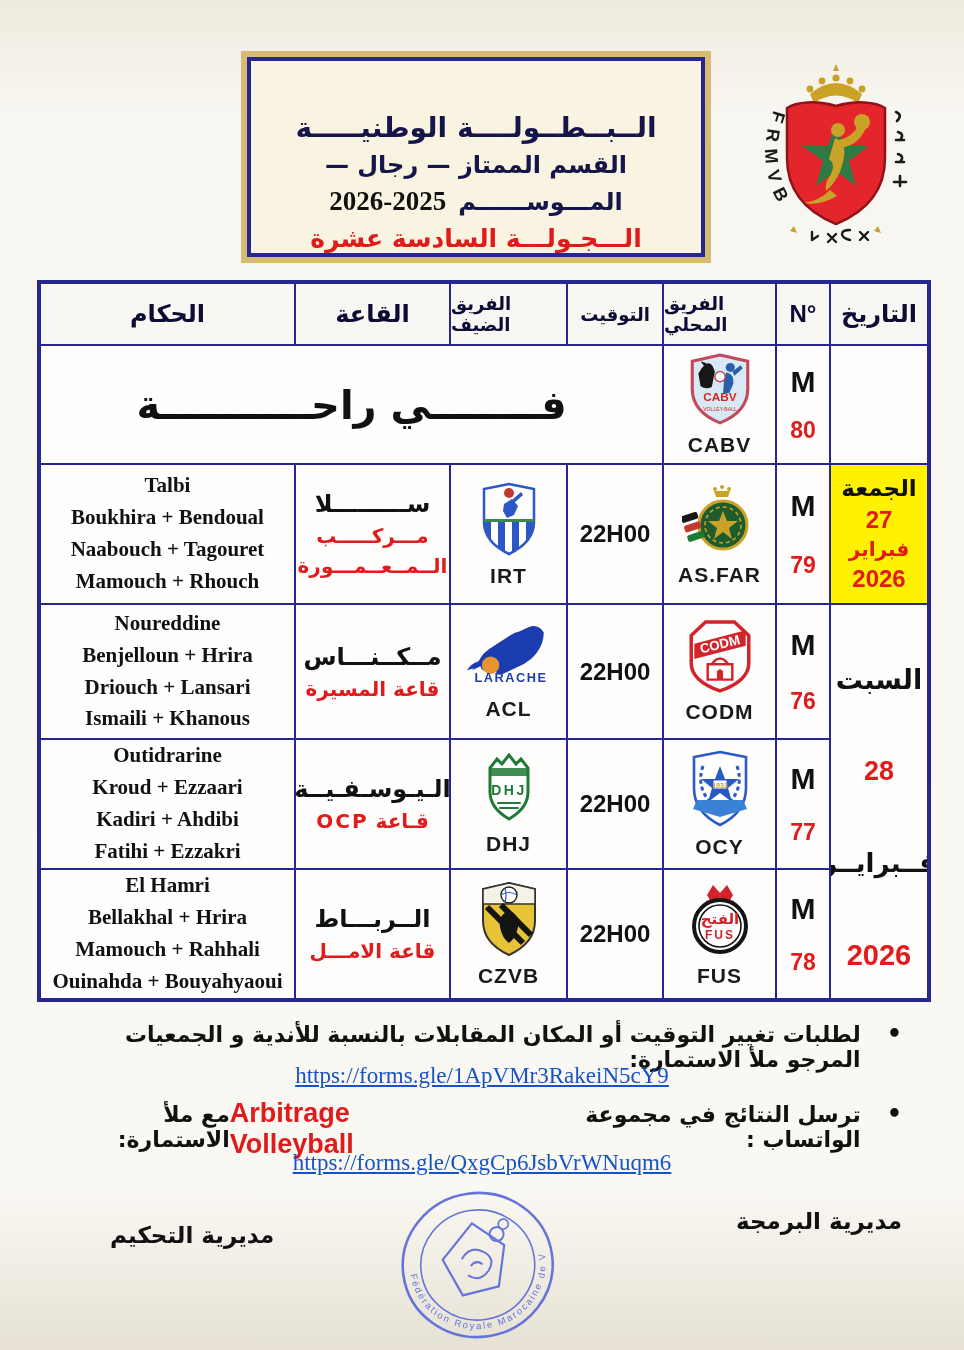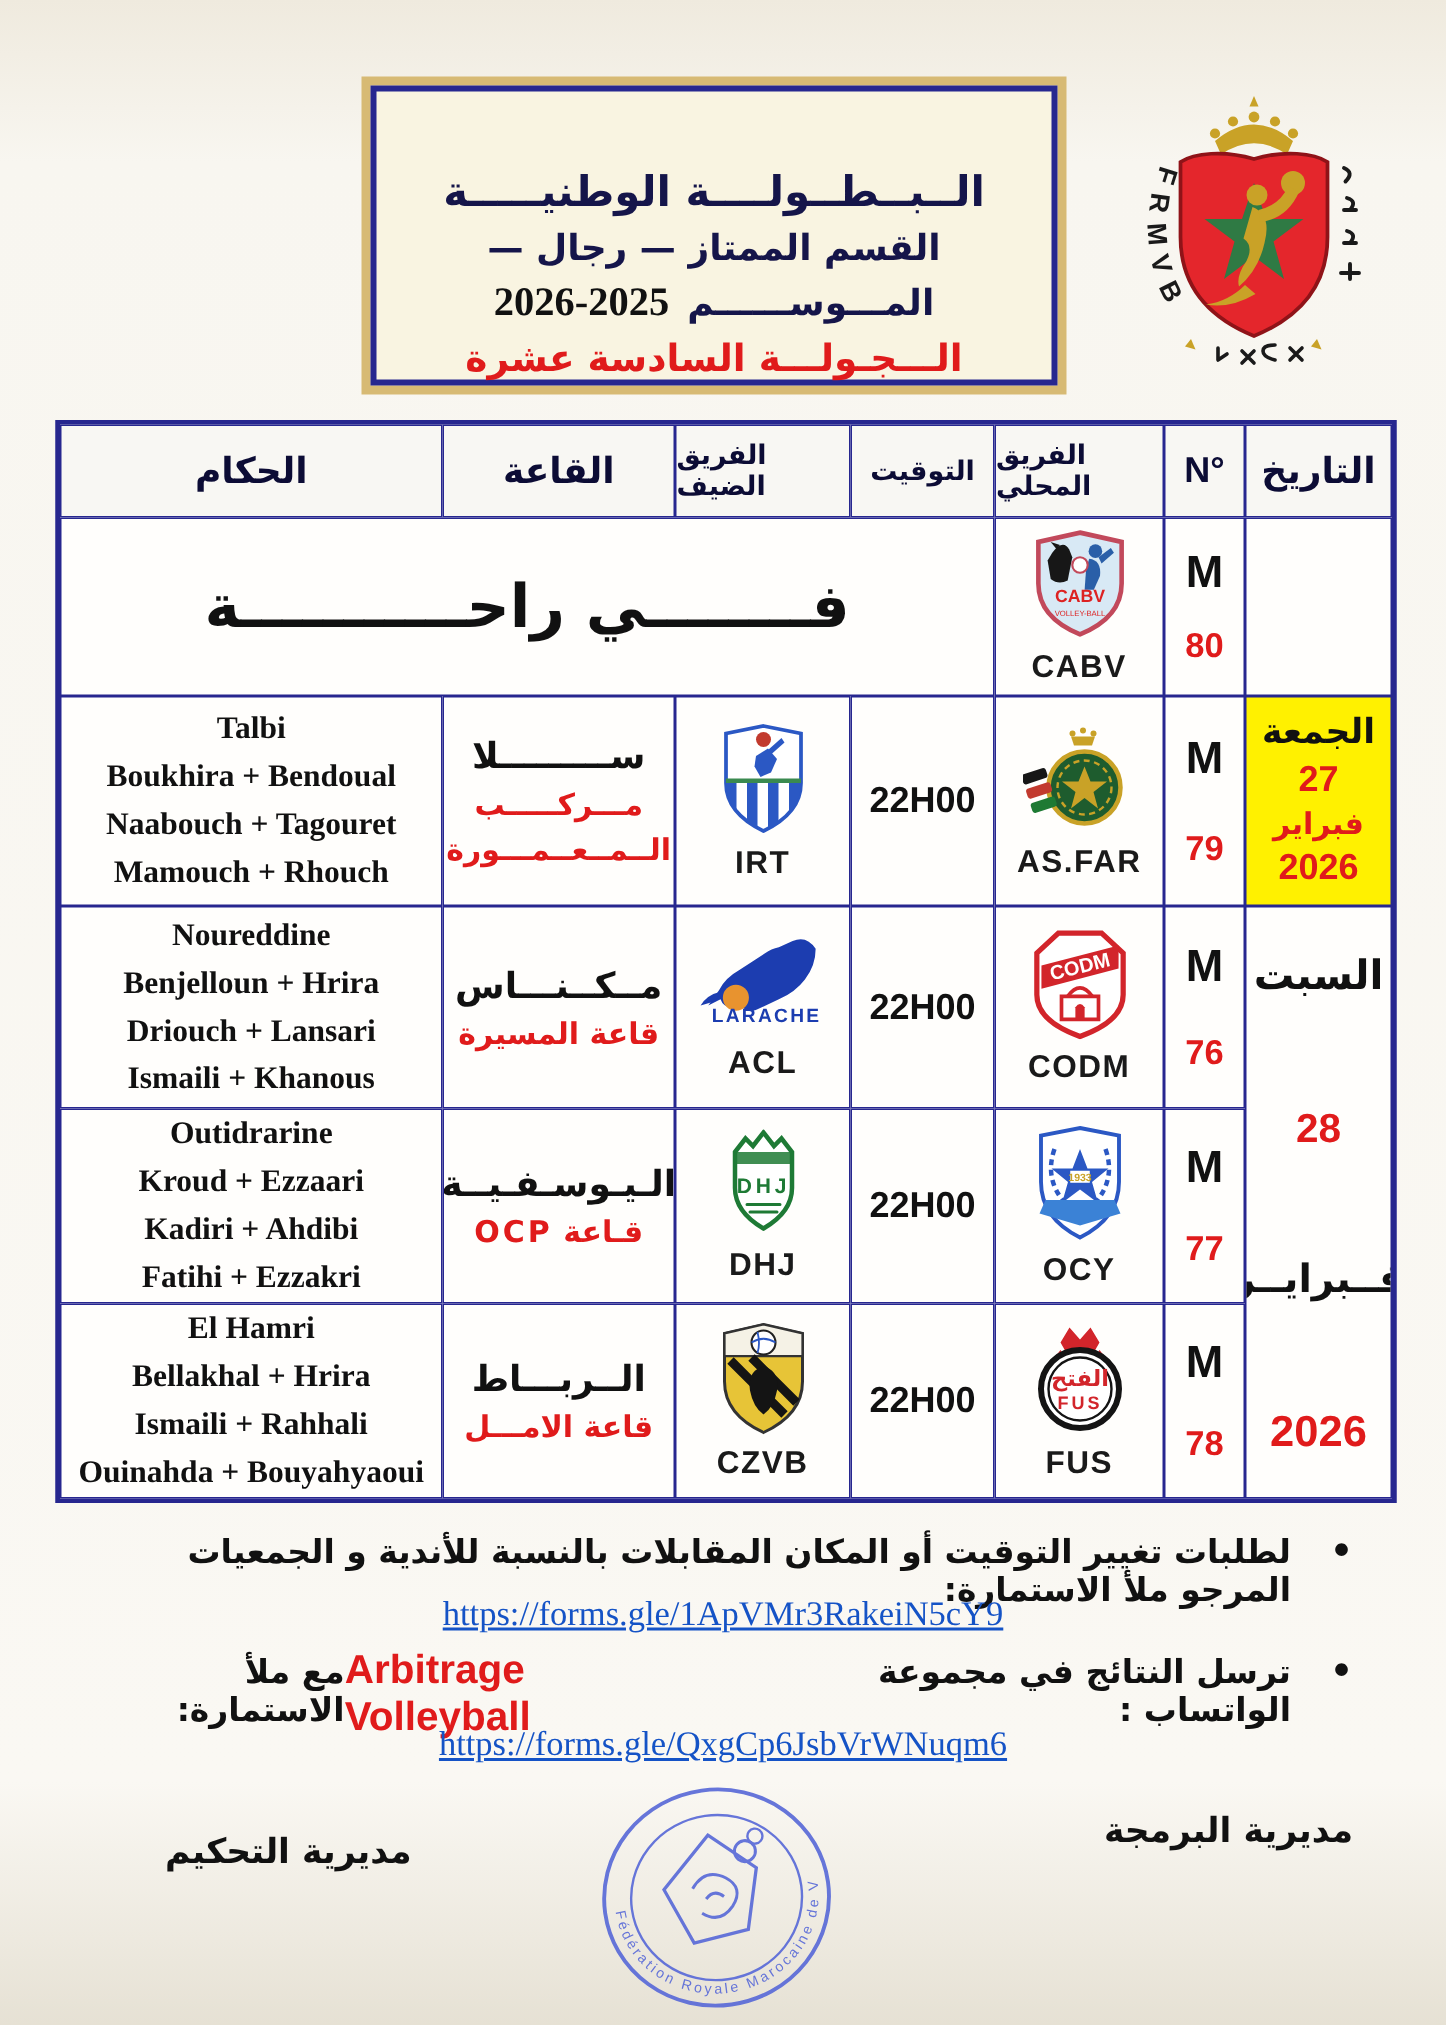--- a/index.html
+++ b/index.html
@@ -43,21 +43,21 @@
   .hall-cell{gap:6px;}
   .hall-city{font-size:24px;color:#111;direction:rtl;}
   .hall-line{font-size:20px;color:#e01b1b;direction:rtl;}
   .date-cell-empty{background:#fffefc;}
   .date-yellow{background:#fff100;gap:2px;line-height:1.25;}
   .dy-day{font-size:23px;color:#111;}
   .dy-num{font-size:24px;color:#e01b1b;font-family:"Liberation Sans",sans-serif;}
   .dy-month{font-size:20px;color:#e01b1b;}
   .dy-year{font-size:24px;color:#e01b1b;font-family:"Liberation Sans",sans-serif;}
   .date-merged{grid-column:7;grid-row:4/7;justify-content:space-between;padding:30px 0 26px;}
-  .dm-day{font-size:27px;color:#111;}
+  .dm-day{font-size:27px;color:#111;margin-top:29px;}
   .dm-num{font-size:27px;color:#e01b1b;font-family:"Liberation Sans",sans-serif;}
   .dm-month{font-size:26px;color:#111;direction:rtl;}
   .dm-year{font-size:29px;color:#e01b1b;font-family:"Liberation Sans",sans-serif;}
 
   
   .note1{position:absolute;right:62px;top:1020px;width:845px;direction:rtl;
     font-size:22px;color:#111;display:flex;gap:26px;align-items:baseline;}
   .bullet{font-size:24px;}
   .link-row{position:absolute;left:0;width:964px;text-align:center;}
   .link-row a{font-family:"Liberation Serif",serif;font-size:23px;color:#1553c6;
@@ -319,21 +319,21 @@
       <div class="code">OCY</div>
     </div>
     <div class="c num-cell" style="grid-column:6;grid-row:5">
       <span class="num-m">M</span>
       <span class="num-n">77</span>
     </div>
 
     <div class="c refs-cell" style="grid-column:1;grid-row:6">
       <div class="ref-line">El Hamri</div>
       <div class="ref-line">Bellakhal  + Hrira</div>
-      <div class="ref-line">Ismaili + Rahhali</div>
+      <div class="ref-line">Mamouch + Rahhali</div>
       <div class="ref-line">Ouinahda + Bouyahyaoui</div>
     </div>
     <div class="c hall-cell" style="grid-column:2;grid-row:6">
       <div class="hall-city ar">الــربـــاط</div>
       <div class="hall-line ar">قاعة الامـــل</div>
     </div>
     <div class="c team" style="grid-column:3;grid-row:6">
       <span>
         <svg width="60" height="76" viewBox="0 0 60 76">
           <path d="M30 2 L56 8 V40 Q56 62 30 74 Q4 62 4 40 V8 Z" fill="#e7c437" stroke="#333" stroke-width="2"></path>

